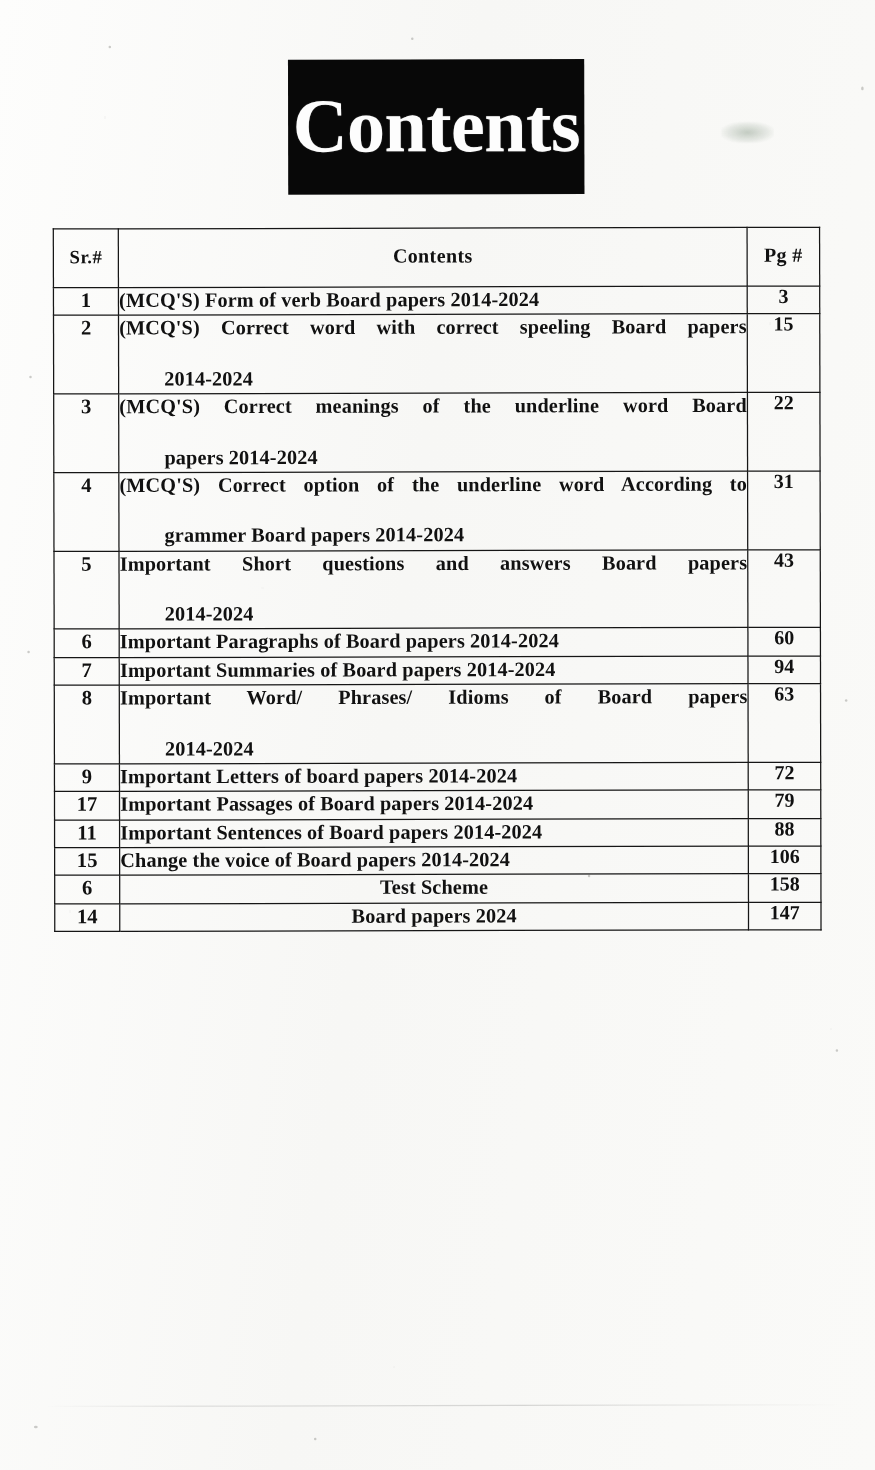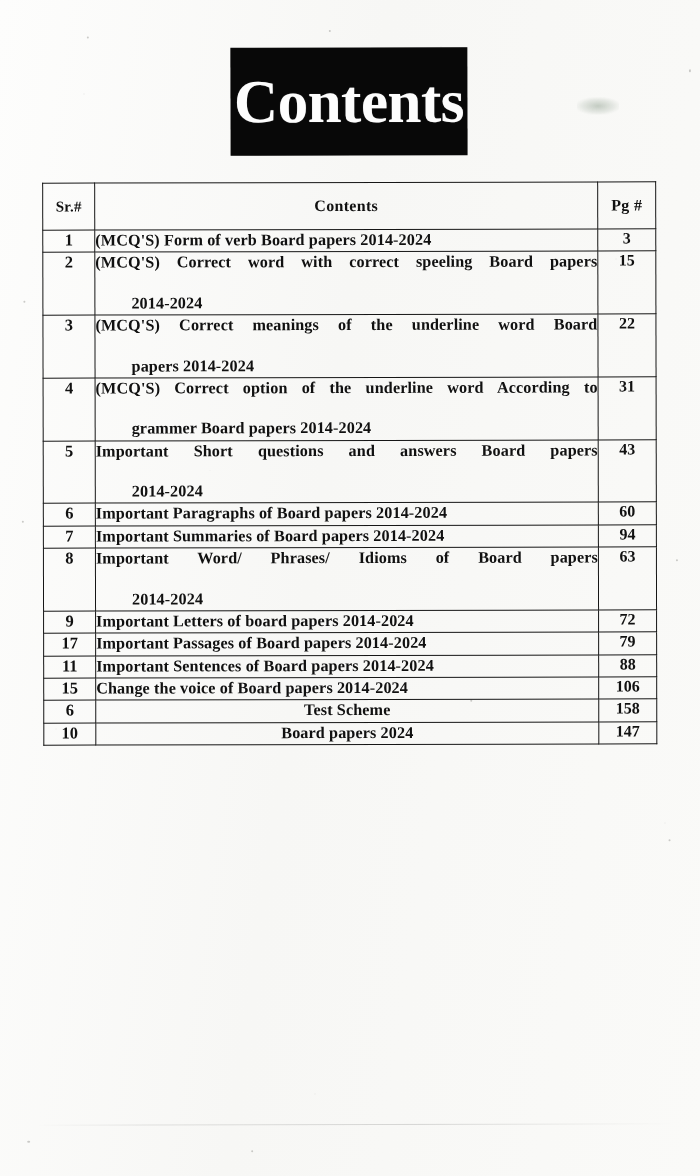--- a/index.html
+++ b/index.html
@@ -227,21 +227,21 @@
           <td class="pg">106</td>
         </tr>
         <tr class="toc-row">
           <td class="sr">6</td>
           <td class="body-cell ctr">
             <div class="line1">Test Scheme</div>
           </td>
           <td class="pg">158</td>
         </tr>
         <tr class="toc-row">
-          <td class="sr">10</td>
+          <td class="sr">14</td>
           <td class="body-cell ctr">
             <div class="line1">Board papers 2024</div>
           </td>
           <td class="pg">147</td>
         </tr>
       </tbody>
   </table>
 
   <div class="bottomedge"></div>
 </div>

